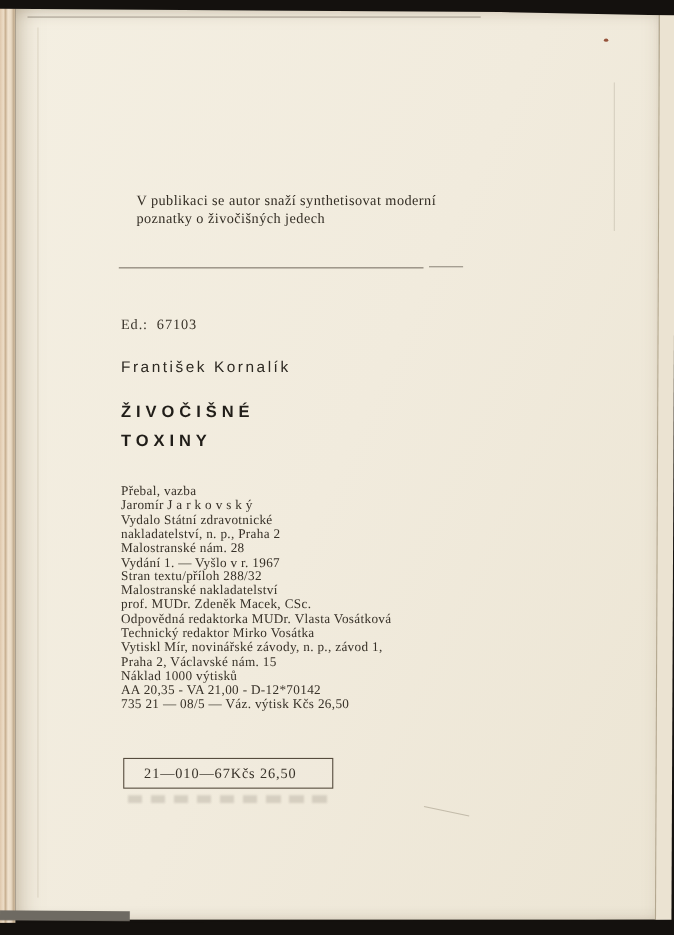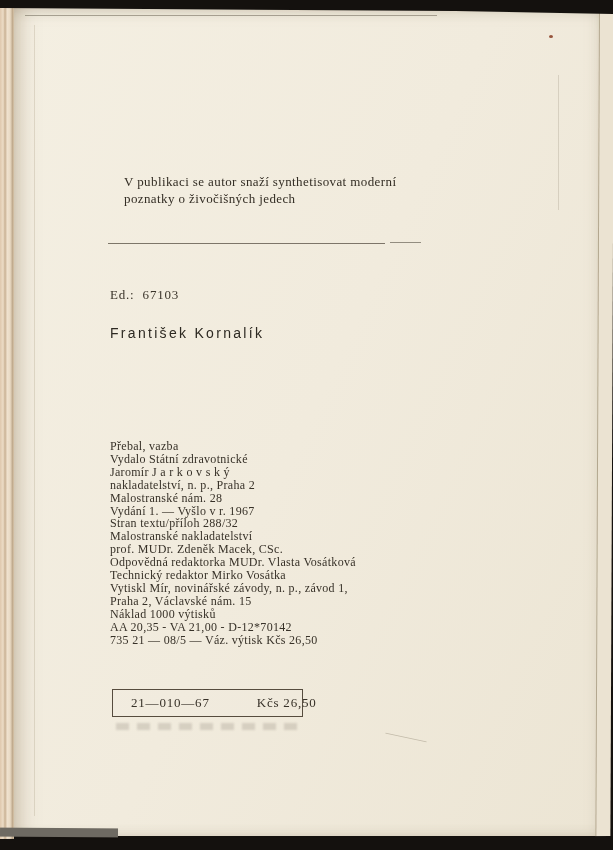--- a/index.html
+++ b/index.html
@@ -145,41 +145,45 @@
       <div>poznatky o živočišných jedech</div>
     </div>
 
     <div class="rule-seg1" style="left:94px;top:236px;"></div>
     <div class="rule-seg2" style="left:376px;top:235px;"></div>
 
     <div class="ed-code" style="left:96px;top:280px;">Ed.:  67103</div>
 
     <div class="author" style="left:96px;top:318px;">František Kornalík</div>
 
+    <div class="title" style="left:96px;top:355px;">
+      <div>ŽIVOČIŠNÉ</div>
+      <div>TOXINY</div>
+    </div>
 
     <div class="imprint" style="left:96px;top:433px;">
       <div class="imp">Přebal, vazba</div>
+      <div class="imp">Jaromír J a r k o v s k ý</div>
       <div class="imp">Vydalo Státní zdravotnické</div>
-      <div class="imp">Jaromír J a r k o v s k ý</div>
       <div class="imp">nakladatelství, n. p., Praha 2</div>
       <div class="imp">Malostranské nám. 28</div>
       <div class="imp">Vydání 1. — Vyšlo v r. 1967</div>
       <div class="imp">Stran textu/příloh 288/32</div>
       <div class="imp">Malostranské nakladatelství</div>
       <div class="imp">prof. MUDr. Zdeněk Macek, CSc.</div>
       <div class="imp">Odpovědná redaktorka MUDr. Vlasta Vosátková</div>
       <div class="imp">Technický redaktor Mirko Vosátka</div>
       <div class="imp">Vytiskl Mír, novinářské závody, n. p., závod 1,</div>
       <div class="imp">Praha 2, Václavské nám. 15</div>
       <div class="imp">Náklad 1000 výtisků</div>
       <div class="imp">AA 20,35 - VA 21,00 - D-12*70142</div>
       <div class="imp">735 21 — 08/5 — Váz. výtisk Kčs 26,50</div>
     </div>
 
-    <div class="price-box" style="left:98px;top:682px;gap:47px;">
+    <div class="price-box" style="left:98px;top:682px;">
       <span class="code">21—010—67</span>
       <span class="price">Kčs 26,50</span>
     </div>
 
     <div class="ghost" style="left:102px;top:716px;"></div>
 
     <div class="gutter-line" style="left:20px;"></div>
     <div class="crease" style="left:544px;top:68px;"></div>
     <div class="speck" style="left:535px;top:28px;"></div>
     <div class="scratch" style="left:371px;top:730px;"></div>

